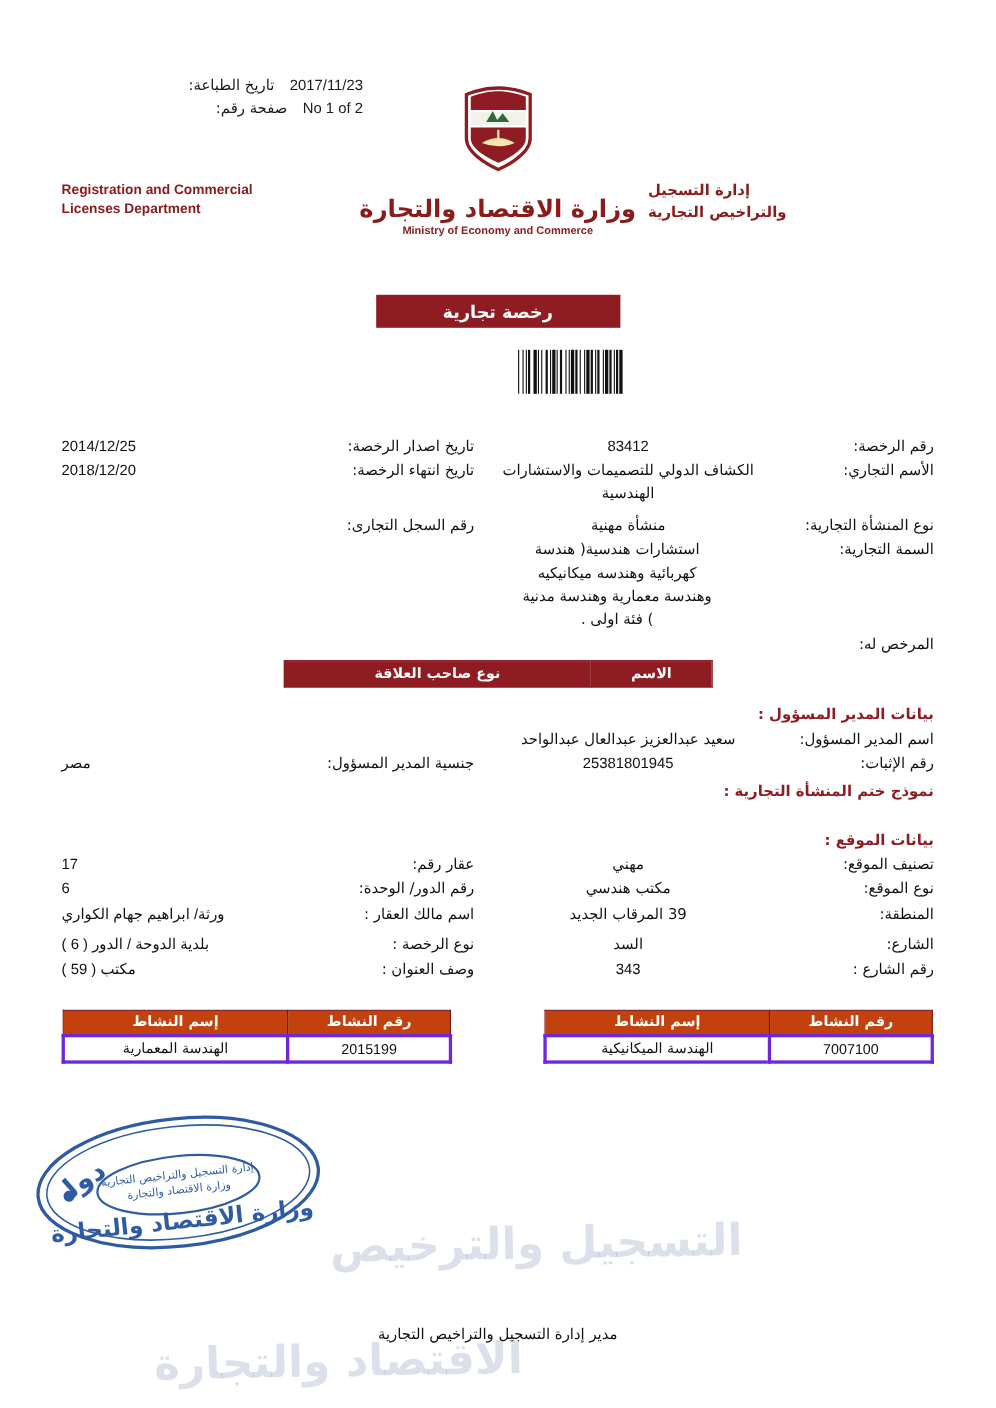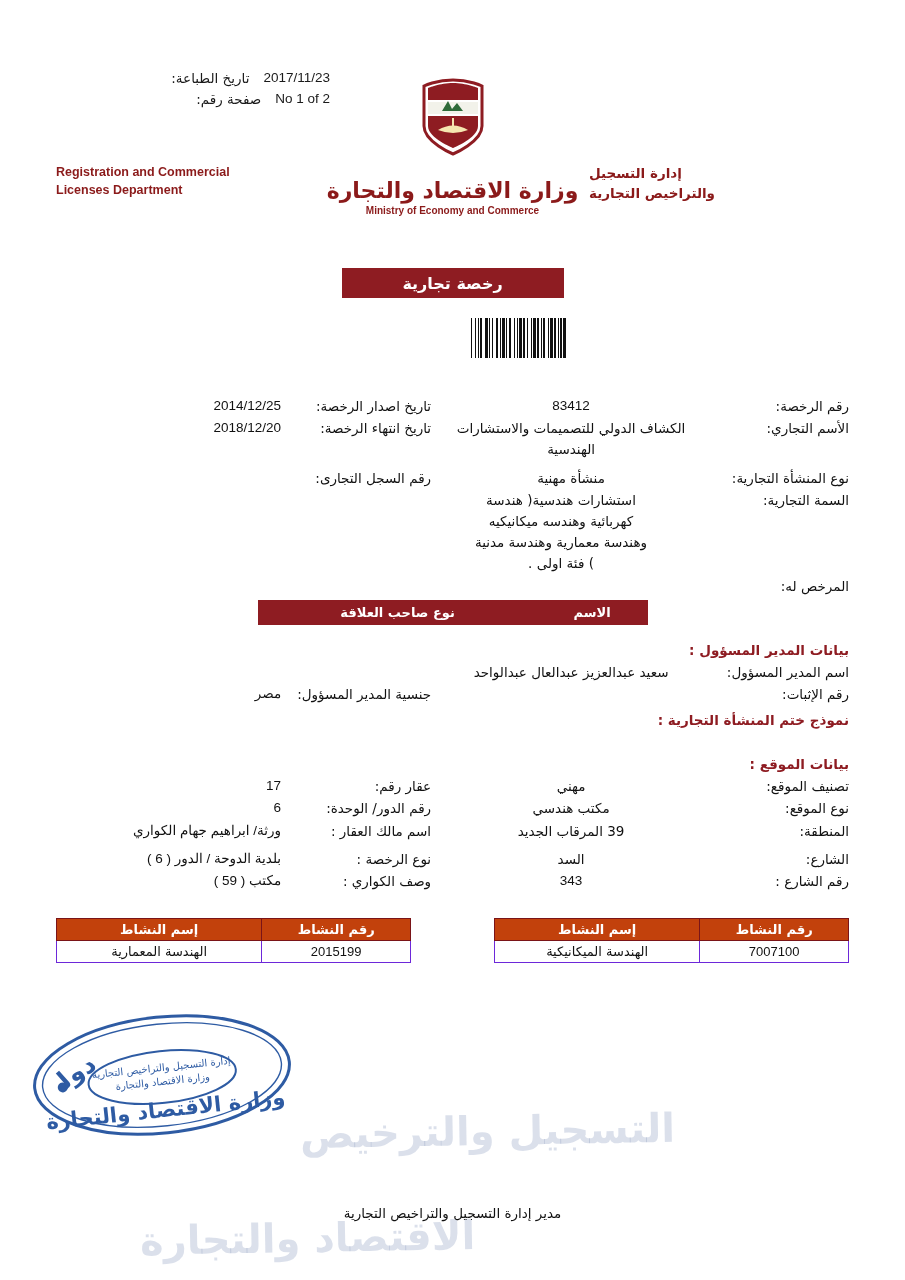--- a/index.html
+++ b/index.html
@@ -188,21 +188,21 @@
     align-items: flex-start;
   }
   .lbl-left {
     width: 150px;
     text-align: right;
     flex: 0 0 150px;
     white-space: nowrap;
   }
   .val-left {
     flex: 1 1 auto;
-    text-align: right;
+    text-align: left;
     font-family: "Liberation Sans", sans-serif;
     direction: ltr;
   }
 
   .multiline {
     text-align: center;
     line-height: 1.55;
   }
 
   
@@ -266,21 +266,21 @@
   }
   .acts th {
     background: #c2410c;
     color: #fff;
     font-weight: bold;
     padding: 3px 6px;
     border: 1px solid #7a1418;
     text-align: center;
   }
   .acts td {
-    border: 1px solid #6d28d9;
+    border: 3px solid #6d28d9;
     padding: 3px 6px;
     text-align: center;
     background: #fff;
   }
   .acts td.num {
     font-family: "Liberation Sans", sans-serif;
     direction: ltr;
   }
 
   
@@ -489,20 +489,21 @@
     <div class="two-col">
       <div class="right-col frow">
         <span class="lbl">اسم المدير المسؤول:</span>
         <span class="val">سعيد عبدالعزيز عبدالعال عبدالواحد</span>
       </div>
       <div class="left-col frow"></div>
     </div>
     <div class="two-col">
       <div class="right-col frow">
         <span class="lbl">رقم الإثبات:</span>
+        <span class="val num">25381801945</span>
       </div>
       <div class="left-col frow">
         <span class="lbl-left">جنسية المدير المسؤول:</span>
         <span class="val-left" style="direction:rtl;">مصر</span>
       </div>
     </div>
   </div>
 
   <div class="seal-note">نموذج ختم المنشأة التجارية :</div>
 
@@ -552,21 +553,21 @@
         <span class="val-left" style="direction:rtl;">بلدية الدوحة / الدور ( 6 )</span>
       </div>
     </div>
 
     <div class="two-col">
       <div class="right-col frow">
         <span class="lbl">رقم الشارع :</span>
         <span class="val num">343</span>
       </div>
       <div class="left-col frow">
-        <span class="lbl-left">وصف الكواري :</span>
+        <span class="lbl-left">وصف العنوان :</span>
         <span class="val-left" style="direction:rtl;">مكتب ( 59 )</span>
       </div>
     </div>
 
   </div>
 
   <div class="acts">
     <table>
       <thead>
         <tr>

